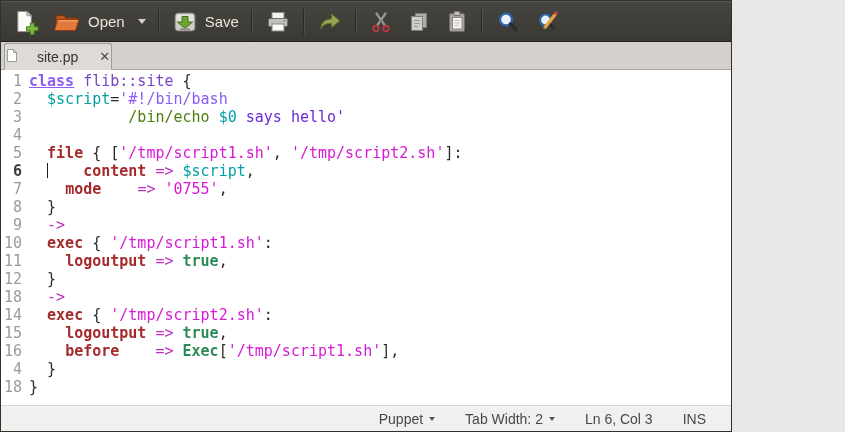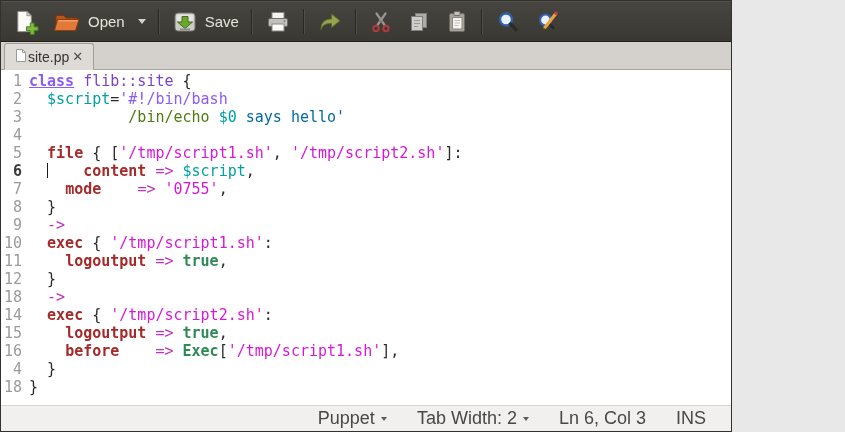--- a/index.html
+++ b/index.html
@@ -41,22 +41,22 @@
   
   .tabbar {
     height:28px; flex:none;
     background:#d4d0cb;
     border-bottom:1px solid #a8a39c;
     display:flex; align-items:flex-end;
     padding-left:3px;
   }
   .tab {
     height:27px; margin-bottom:-1px;
-    display:flex; align-items:center; gap:1px;
-    padding:0 10px;
+    display:flex; align-items:center; gap:19px;
+    padding:0 1px;
     background:#dedbd6;
     border:1px solid #a29d96; border-bottom:1px solid #dedbd6;
     border-radius:3px 3px 0 0;
     font-size:14px; color:#333;
   }
   .tab-close { font-size:13px; color:#4d4d4d; margin-left:2px; }
   
   .editor {
     flex:1; background:#ffffff; overflow:hidden;
     font-family:"DejaVu Sans Mono", monospace;
@@ -74,21 +74,21 @@
     display:inline-block; width:1px; height:15px;
     background:#1a1a1a; vertical-align:-2px; margin-right:-1px;
   }
   
   .statusbar {
     height:26px; flex:none;
     background:#f1f0ee;
     border-top:1px solid #d9d6d2;
     display:flex; align-items:center; justify-content:flex-end;
     padding-right:25px;
-    font-size:18px; color:#484848;
+    font-size:14px; color:#484848;
   }
   .sb-item { margin-left:30px; display:flex; align-items:center; gap:6px; white-space:nowrap; }
   .sb-caret {
     width:0; height:0;
     border-left:3.5px solid transparent; border-right:3.5px solid transparent;
     border-top:4.5px solid #5c5c5c;
   }
 </style>
 </head>
 <body>
@@ -236,21 +236,21 @@
       <div class="code-line">
         <span class="line-num">1</span>
         <span class="line-code"><span style="color: #8b5cf6; font-weight: bold; text-decoration: underline;">class</span><span style="color: rgb(42, 42, 42);"> </span><span style="color: rgb(122, 67, 201);">flib::site</span><span style="color: rgb(42, 42, 42);"> {</span></span>
       </div>
       <div class="code-line">
         <span class="line-num">2</span>
         <span class="line-code"><span style="color: rgb(42, 42, 42);">  </span><span style="color: rgb(0, 160, 164);">$script</span><span style="color: rgb(42, 42, 42);">=</span><span style="color: #8b5cf6;">'#!/bin/bash</span></span>
       </div>
       <div class="code-line">
         <span class="line-num">3</span>
-        <span class="line-code"><span style="color: #4d7c0f;">           /bin/echo </span><span style="color: rgb(0, 160, 164);">$0</span><span style="color: #0369a1;"> says hello'</span></span>
+        <span class="line-code"><span style="color: #4d7c0f;">           /bin/echo </span><span style="color: rgb(0, 160, 164);">$0</span><span style="color: #6d28d9;"> says hello'</span></span>
       </div>
       <div class="code-line">
         <span class="line-num">4</span>
         <span class="line-code"></span>
       </div>
       <div class="code-line">
         <span class="line-num">5</span>
         <span class="line-code"><span style="color: rgb(42, 42, 42);">  </span><span style="color: rgb(165, 42, 42); font-weight: bold;">file</span><span style="color: rgb(42, 42, 42);"> { [</span><span style="color: rgb(215, 24, 215);">'/tmp/script1.sh'</span><span style="color: rgb(42, 42, 42);">, </span><span style="color: rgb(215, 24, 215);">'/tmp/script2.sh'</span><span style="color: rgb(42, 42, 42);">]:</span></span>
       </div>
       <div class="code-line">

